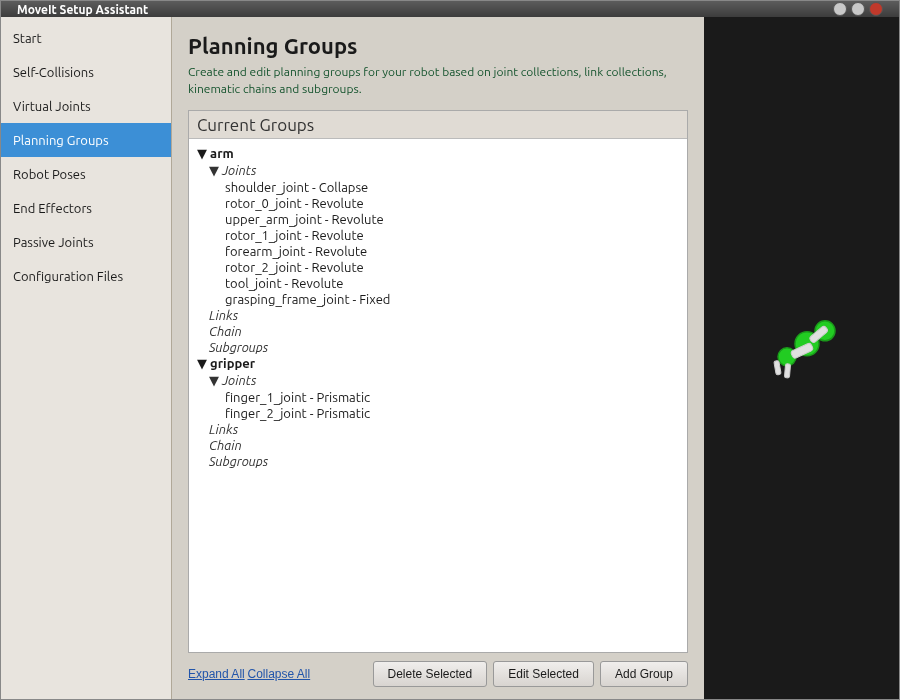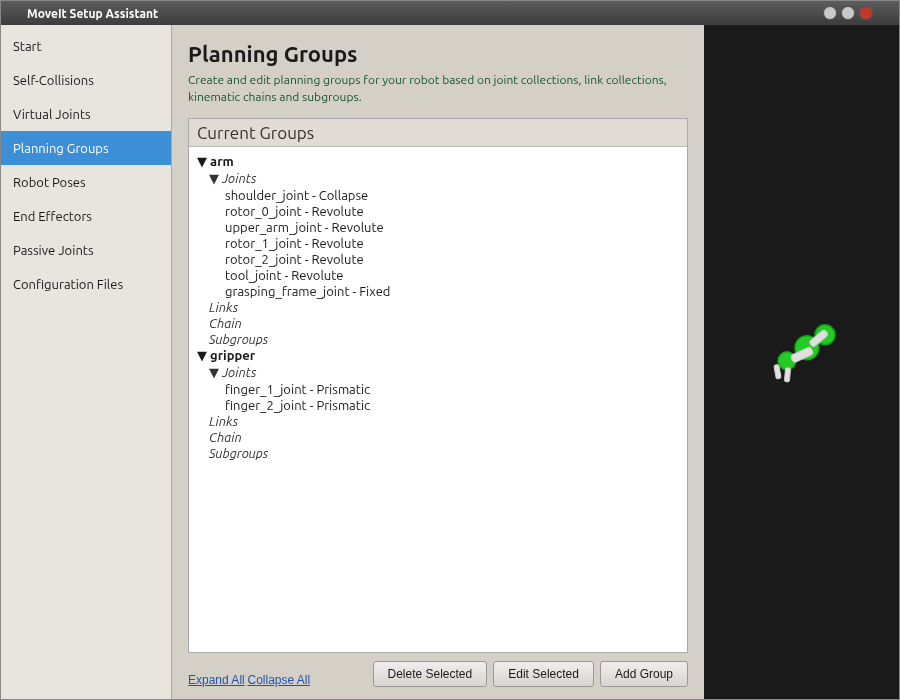--- a/index.html
+++ b/index.html
@@ -14,24 +14,24 @@
     .window {
       width: 900px;
       height: 700px;
       display: flex;
       flex-direction: column;
       border: 1px solid #888;
       background: #d4d0c8;
     }
     .titlebar {
       background: linear-gradient(to bottom, #5c5c5c, #3c3c3c);
-      height: 24px;
+      height: 16px;
       display: flex;
       align-items: center;
-      padding: 0 26px;
+      padding: 0 16px;
       justify-content: space-between;
       flex-shrink: 0;
     }
     .titlebar-title {
       color: white;
       font-size: 12px;
       font-weight: bold;
     }
     .titlebar-buttons {
       display: flex;
@@ -119,21 +119,21 @@
       font-style: italic;
       color: #333;
     }
     .tree-item.joint-item {
       color: #1a1a1a;
     }
     .indent-1 { padding-left: 16px; }
     .indent-2 { padding-left: 32px; }
     .bottom-bar {
       display: flex;
-      align-items: flex-end;
+      align-items: center;
       justify-content: space-between;
       padding: 8px 0 4px 0;
       flex-shrink: 0;
     }
     .expand-links {
       display: flex;
       gap: 0;
       font-size: 12px;
     }
     .expand-link {
@@ -210,20 +210,21 @@
           <span>▼</span> arm
         </div>
 
         <div class="tree-item category indent-1">
           <span>▼</span> <em>Joints</em>
         </div>
         <div class="tree-item joint-item indent-2">shoulder_joint - Collapse</div>
         <div class="tree-item joint-item indent-2">rotor_0_joint - Revolute</div>
         <div class="tree-item joint-item indent-2">upper_arm_joint - Revolute</div>
         <div class="tree-item joint-item indent-2">rotor_1_joint - Revolute</div>
+        <div class="tree-item joint-item indent-2">forearm_joint - Revolute</div>
         <div class="tree-item joint-item indent-2">rotor_2_joint - Revolute</div>
         <div class="tree-item joint-item indent-2">tool_joint - Revolute</div>
         <div class="tree-item joint-item indent-2">grasping_frame_joint - Fixed</div>
 
         <div class="tree-item category indent-1">
           <em>Links</em>
         </div>
 
         <div class="tree-item category indent-1">
           <em>Chain</em>

